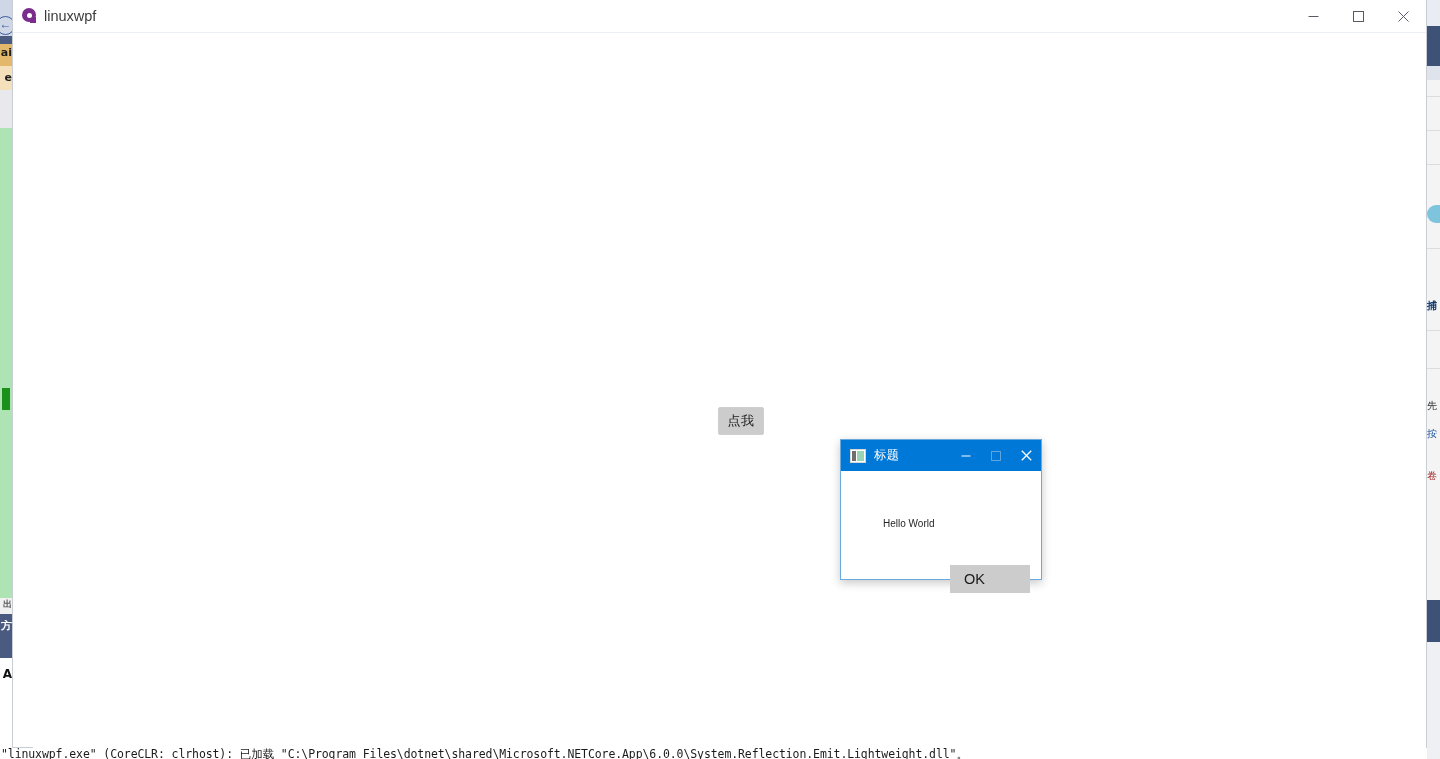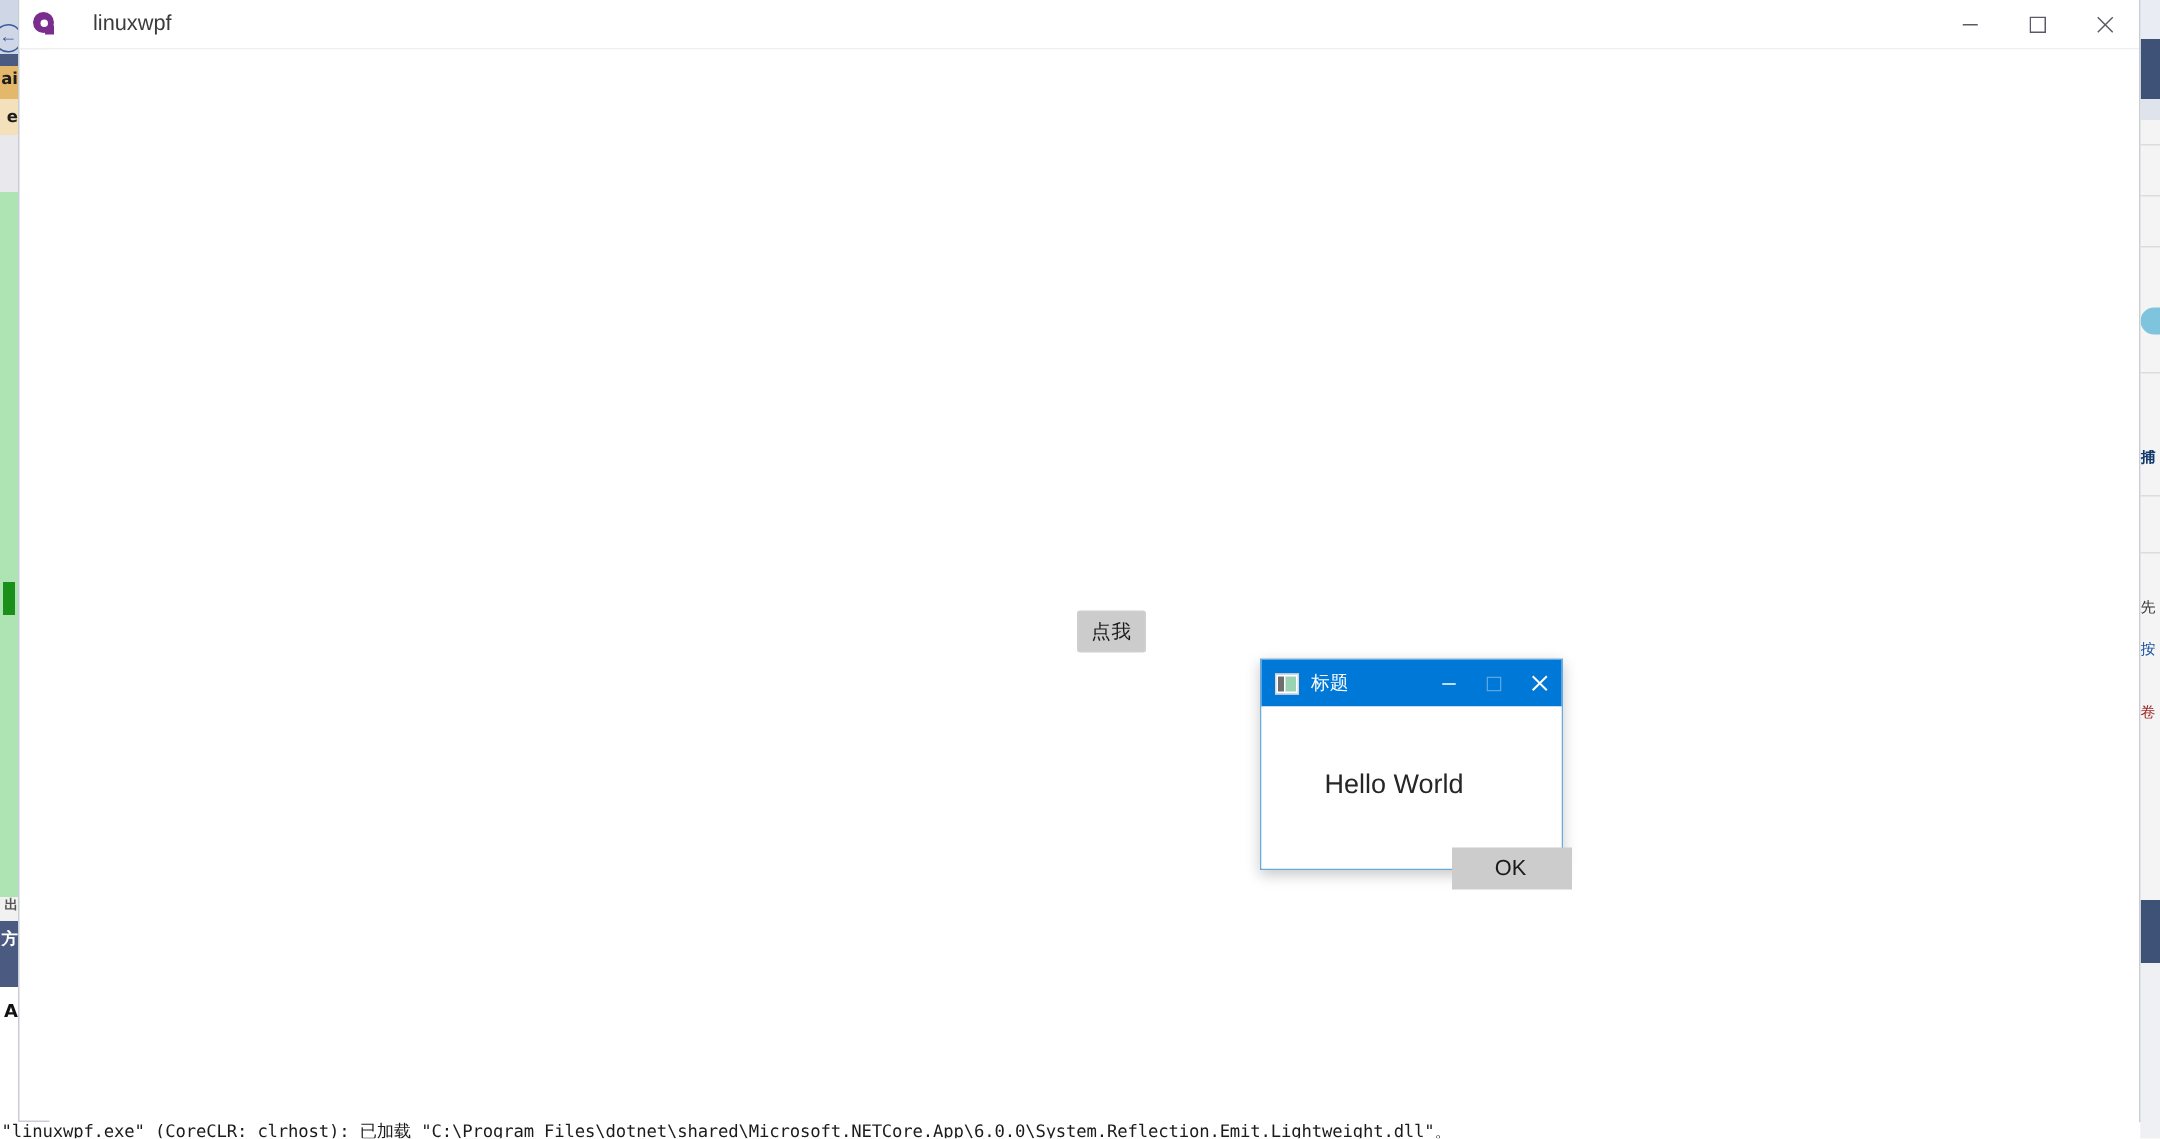--- a/index.html
+++ b/index.html
@@ -132,21 +132,21 @@
     background: #ffffff;
   }
   #app-icon .tail {
     position: absolute;
     left: 8px; top: 8.5px;
     width: 6px; height: 6px;
     background: #7b2d8e;
     transform: rotate(0deg);
   }
   #app-title {
-    margin-left: 24px;
+    margin-left: 6px;
     font-size: 14.5px;
     color: #3c3c3c;
     font-family: "Liberation Sans", sans-serif;
   }
   #main-window-controls {
     position: absolute;
     right: 0; top: 0;
     height: 32px;
     display: flex;
   }
@@ -245,36 +245,36 @@
 
   #dialog-body {
     position: relative;
     height: 108px;
     background: #ffffff;
   }
   #dialog-message {
     position: absolute;
     left: 42px; top: 52px;
     transform: translateY(-50%);
-    font-size: 18px;
+    font-size: 10px;
     color: #262626;
     font-family: "Liberation Sans", sans-serif;
     white-space: nowrap;
   }
   #dialog-ok-button {
     position: absolute;
-    left: 127px; top: 94px;
+    left: 109px; top: 94px;
     width: 80px; height: 28px;
     background: #cccccc;
     border: none;
     border-radius: 0;
     font-family: "Liberation Sans", sans-serif;
     font-size: 14.5px;
     color: #1a1a1a;
-    text-align: center;
+    text-align: left;
     padding: 0 16px 0 14px;
     cursor: default;
     box-sizing: border-box;
   }
 </style>
 </head>
 <body>
 
 <div id="backdrop">
 

